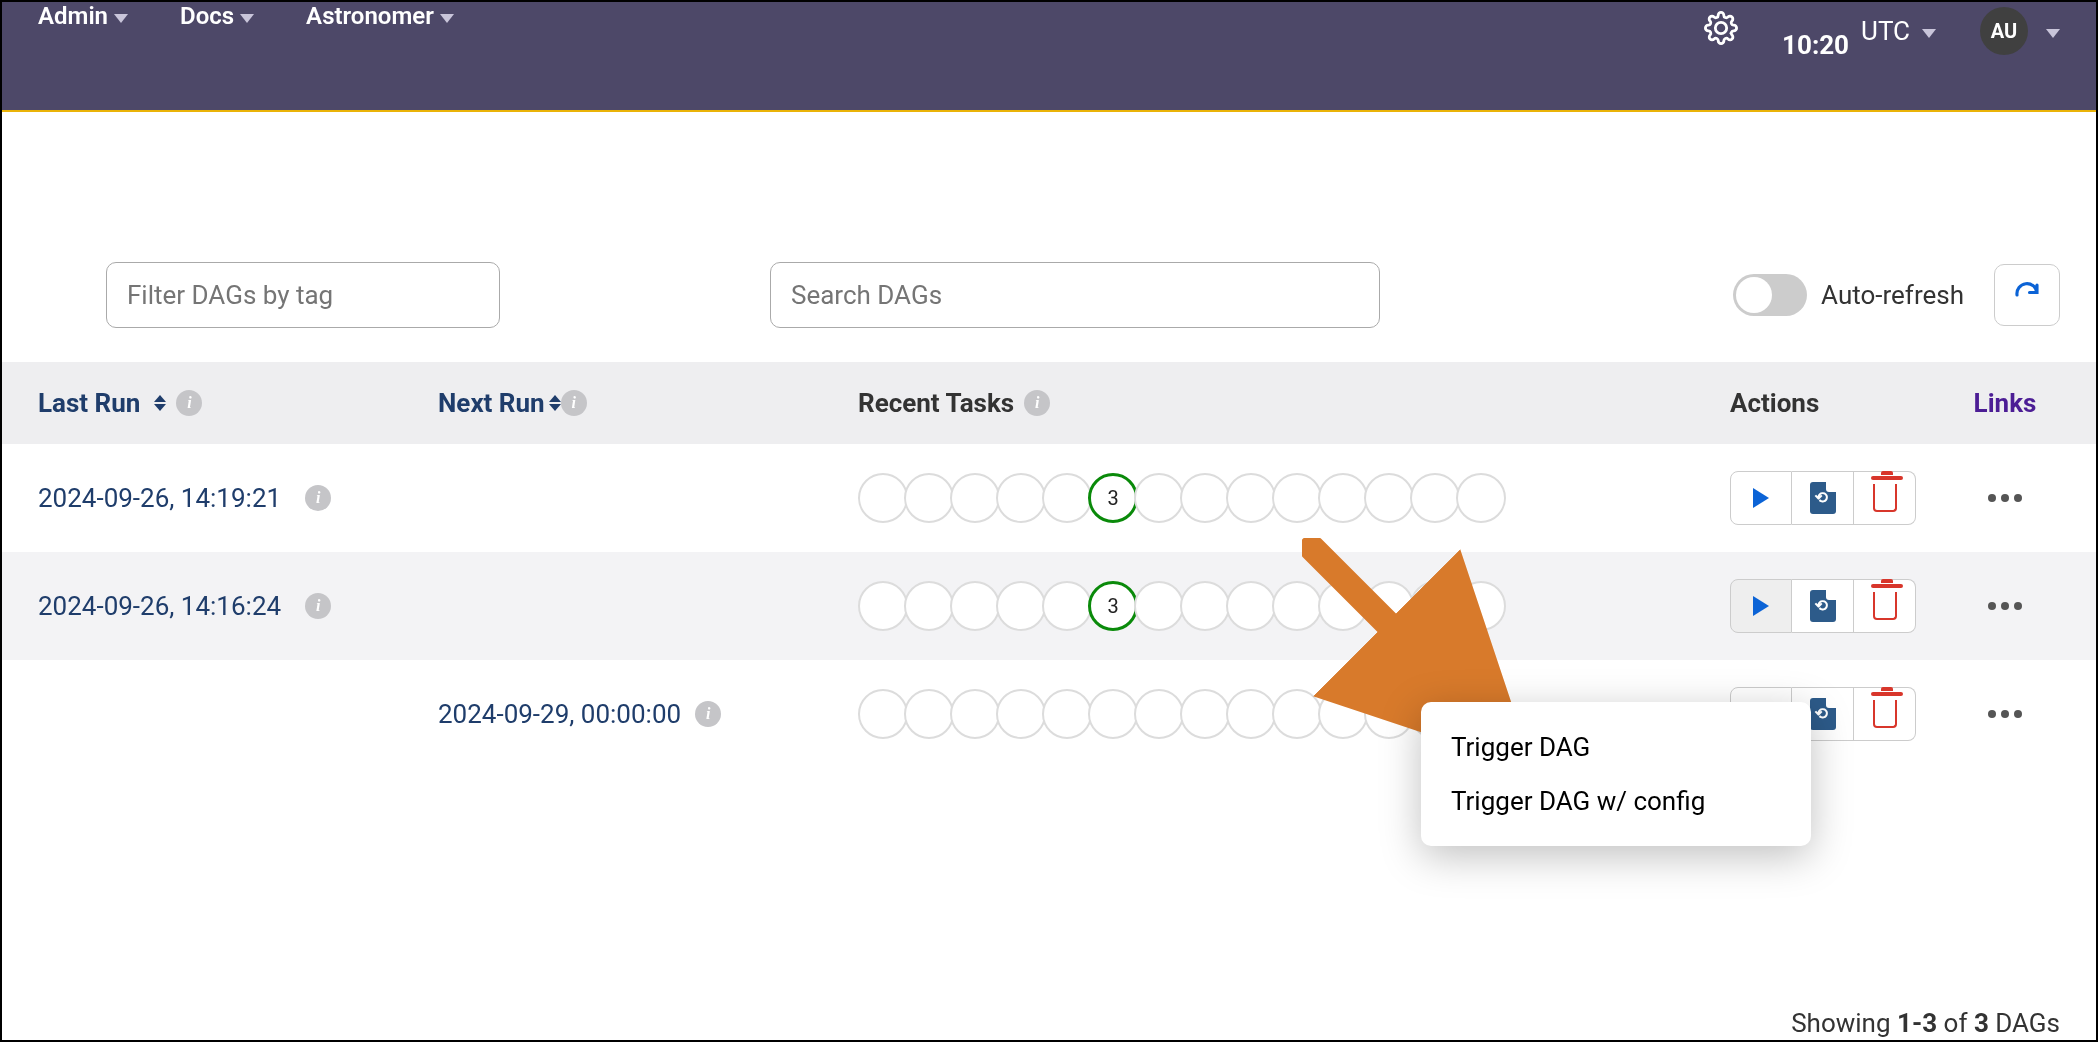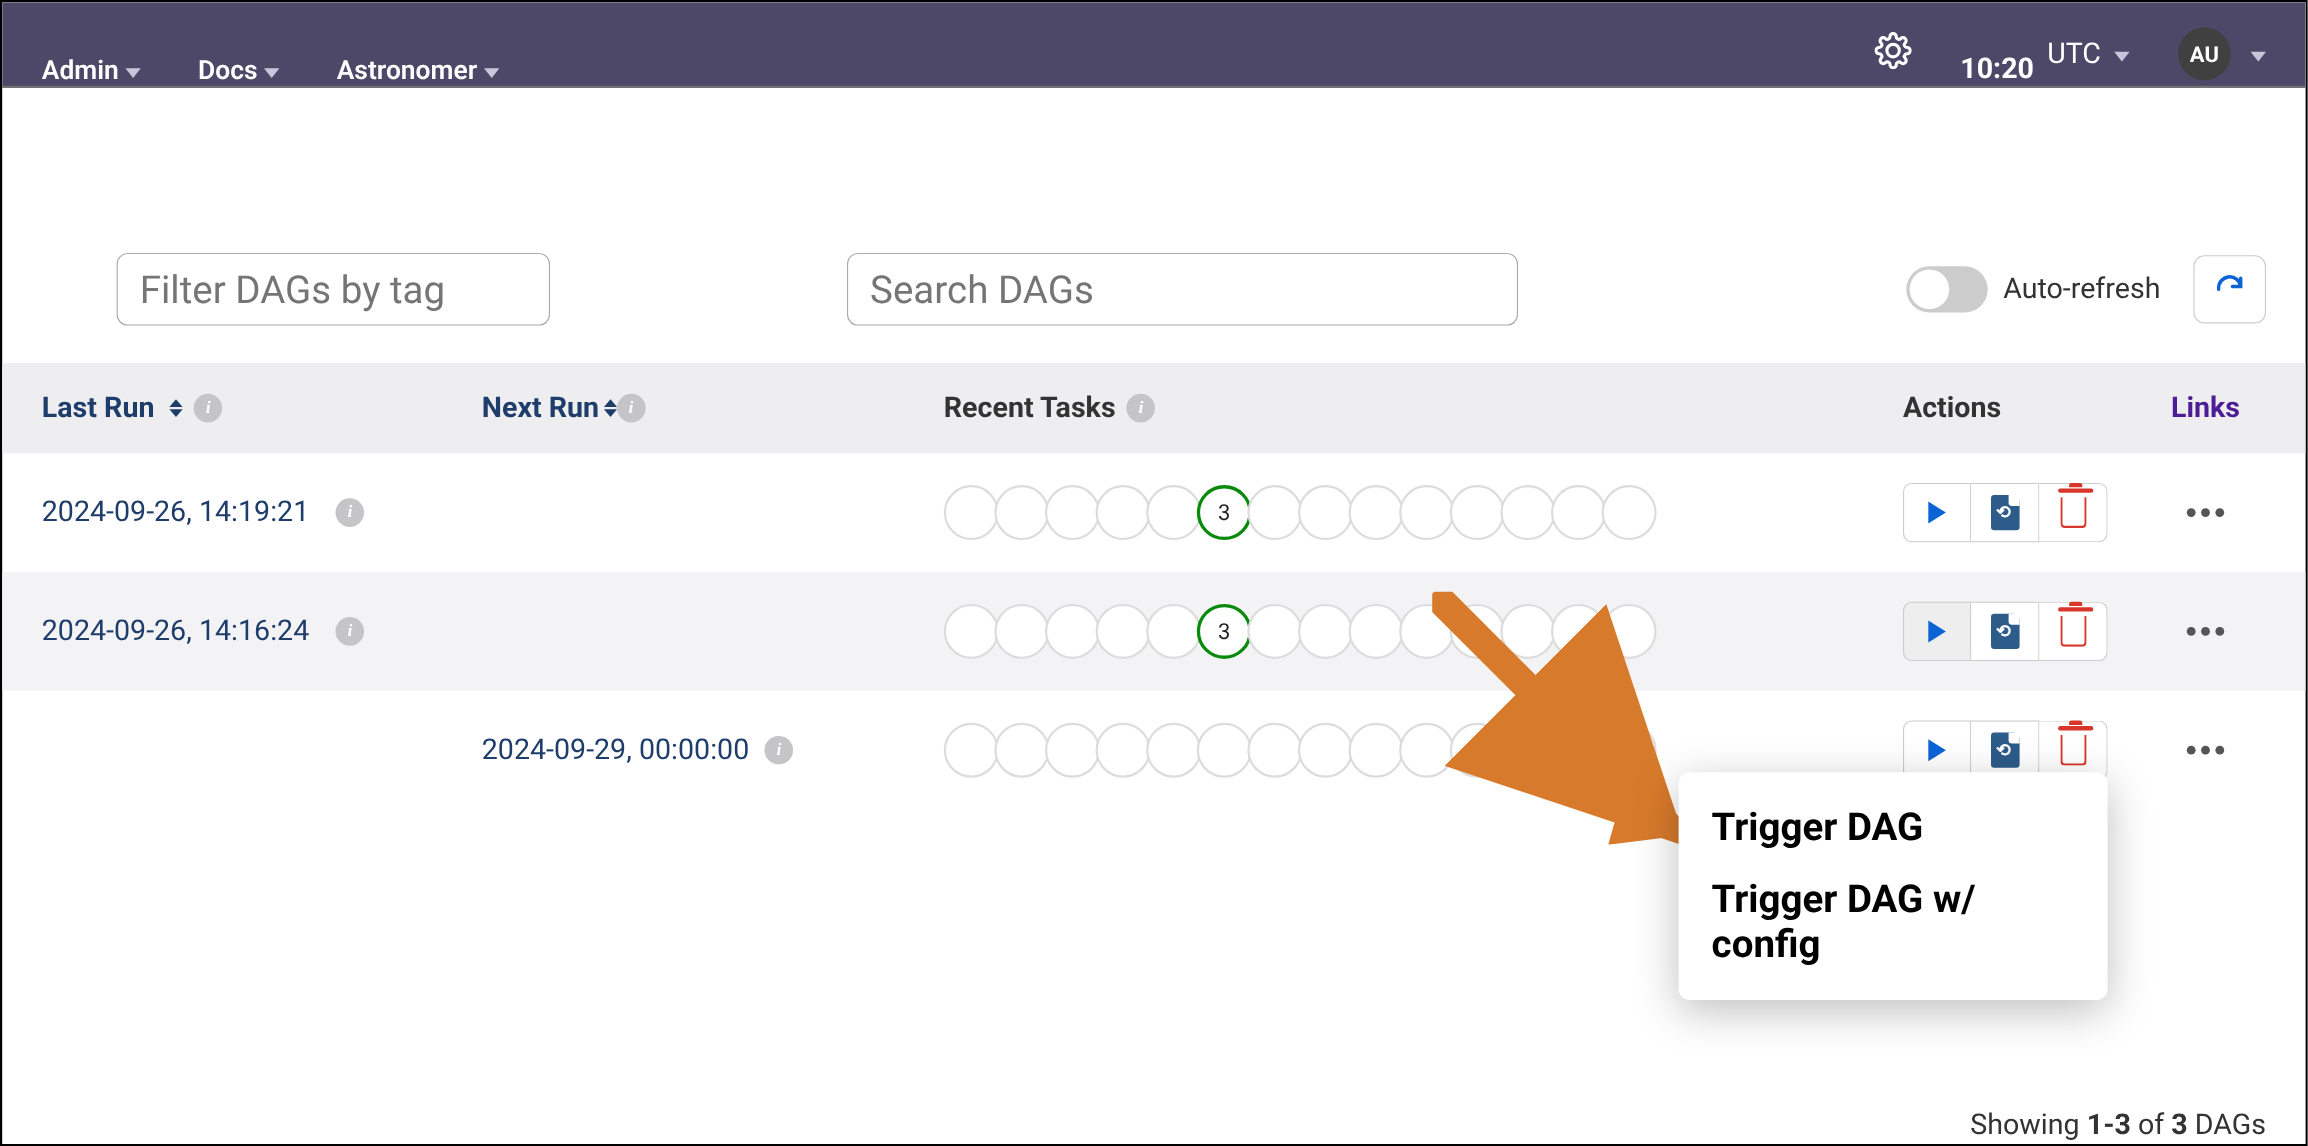--- a/index.html
+++ b/index.html
@@ -2,44 +2,44 @@
 <html><head>
 <meta charset="utf-8">
 <style>
   * { box-sizing: border-box; margin: 0; padding: 0; font-family: -apple-system, BlinkMacSystemFont, "Segoe UI", Roboto, Helvetica, Arial, sans-serif; }
   body { background: #fff; }
   .app { border: 2px solid #000; width: 2098px; height: 1042px; position: relative; overflow: hidden; }
 
   
   .navbar {
     background: #4d4868;
-    height: 78px;
+    height: 110px;
     display: flex;
-    align-items: flex-end;
+    align-items: flex-start;
     padding: 0 36px;
     color: #fff;
     font-size: 24px;
     font-weight: 600;
-    border-bottom: 2px solid #737373;
+    border-bottom: 2px solid #eab308;
   }
   .nav-left { display: flex; gap: 52px; }
   .nav-item { display: flex; align-items: center; gap: 6px; cursor: pointer; }
   .nav-right { margin-left: auto; display: flex; align-items: center; gap: 44px; }
   .caret-down { width: 0; height: 0; border-left: 7px solid transparent; border-right: 7px solid transparent; border-top: 9px solid #c9c5da; margin-top:4px;}
   .gear-svg { width: 34px; height: 34px; }
   .time { display: flex; align-items: center; gap: 12px; font-weight: 400; font-size: 26px; }
   .time b { font-weight: 700; margin-top: 28px; }
   .avatar { width: 48px; height: 48px; border-radius: 50%; background: #404040; color: #fff; display:flex; align-items:center; justify-content:center; font-size:20px; font-weight:700; }
   .avatar-wrap { display:flex; align-items:center; gap:18px; }
 
   
   .toolbar { padding: 150px 36px 34px 104px; display:flex; align-items:center; }
   .input {
     border: 1.5px solid #aaa; border-radius: 10px;
-    height: 66px; font-size: 35px; color:#888; padding: 0 20px;
+    height: 66px; font-size: 26px; color:#888; padding: 0 20px;
     background:#fff;
   }
   .filter-input { width: 394px; }
   .search-input { width: 610px; margin-left: 270px; }
   .spacer { flex:1; }
   .toggle {
     width: 74px; height: 42px; border-radius: 21px; background:#ccc; position:relative; cursor:pointer;
     margin-right: 14px;
   }
   .toggle-knob { width:36px; height:36px; border-radius:50%; background:#fff; position:absolute; left:3px; top:3px; }
@@ -77,22 +77,22 @@
   .refresh-doc::before{content:"";position:absolute;top:0;right:0;width:10px;height:10px;background:#fff;border-bottom-left-radius:3px;}
   .refresh-doc::after{content:"⟲";position:absolute;left:5px;top:6px;color:#fff;font-size:16px;font-weight:700;}
   .trash { width:24px;height:28px;border:2.5px solid #d8362b;border-top:none;border-radius:0 0 4px 4px;position:relative;}
   .trash::before{content:"";position:absolute;top:-8px;left:-4px;width:32px;height:4px;background:#d8362b;border-radius:2px;}
   .trash::after{content:"";position:absolute;top:-13px;left:6px;width:12px;height:4px;background:#d8362b;border-radius:2px 2px 0 0;}
   .dots{display:flex;gap:5px;justify-content:center;}
   .dot{width:8px;height:8px;border-radius:50%;background:#555;}
 
   
   .popup {
-    position:absolute; left:1524px; top:700px; width:390px; background:#fff; border-radius:10px;
-    box-shadow: 0 10px 40px rgba(0,0,0,0.25); padding: 18px 0; font-size:35px; z-index:10;font-weight:bold;
+    position:absolute; left:1419px; top:700px; width:390px; background:#fff; border-radius:10px;
+    box-shadow: 0 10px 40px rgba(0,0,0,0.25); padding: 18px 0; font-size:26px; z-index:10;
   }
   .popup-item { padding:12px 30px; cursor:pointer; }
 
   
   .arrow {
     position:absolute; left:1300px; top:536px; width:240px; height:230px; z-index:9; pointer-events:none;
   }
 
   
   .footer { position:absolute; bottom:2px; right:36px; font-size:26px; color:#333; }

